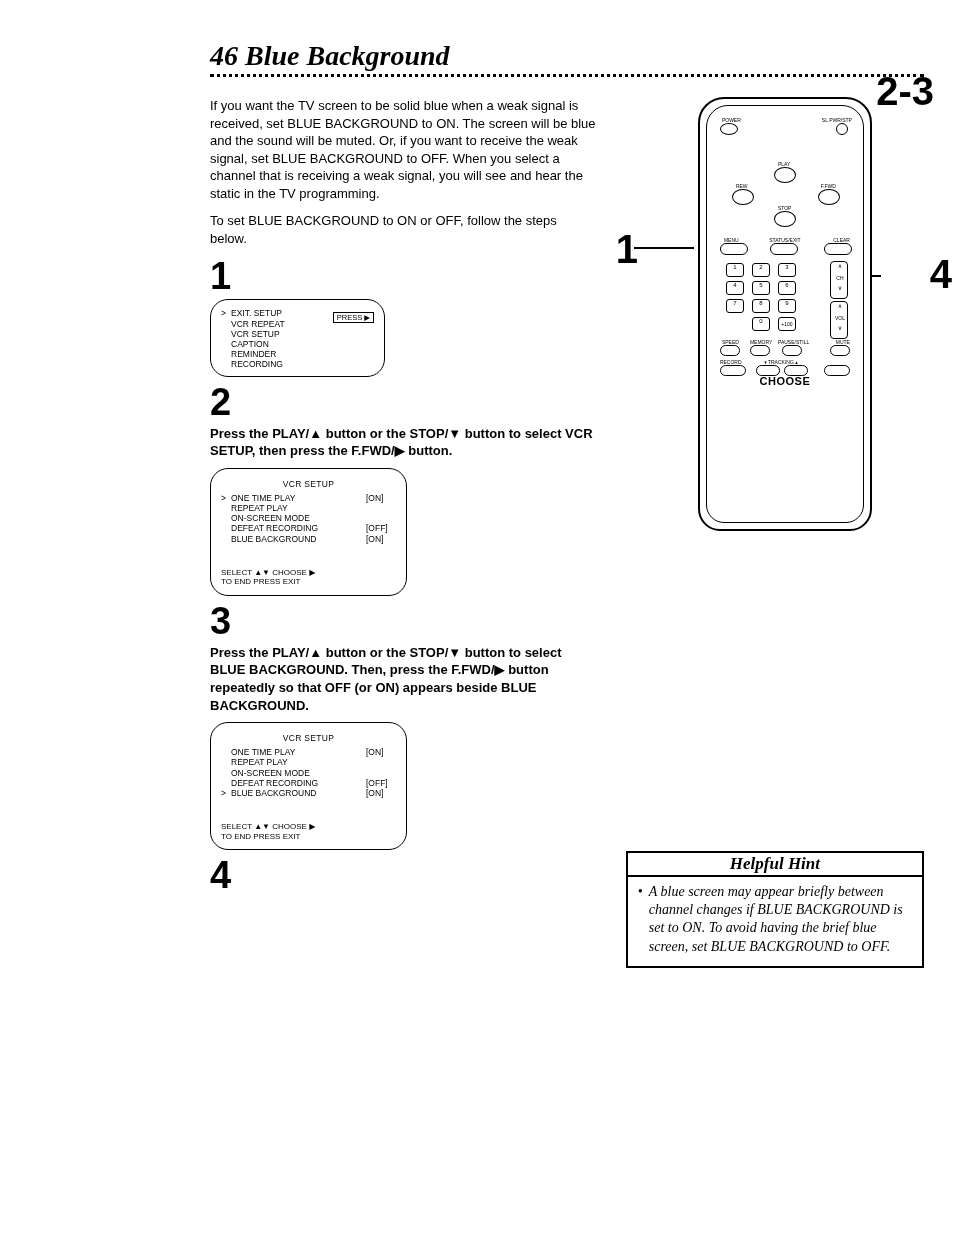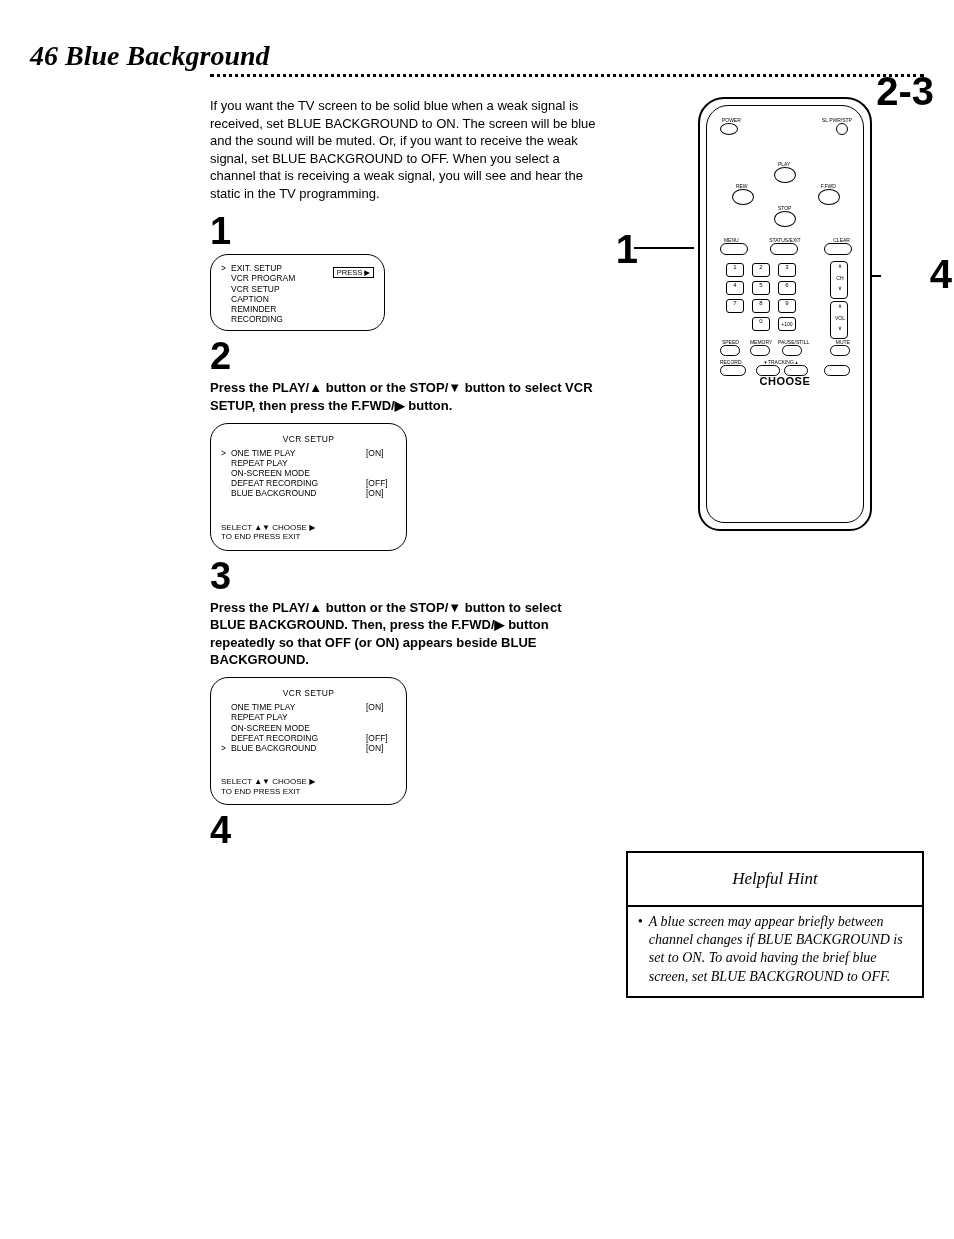--- a/index.html
+++ b/index.html
@@ -8,20 +8,21 @@
     padding: 40px 30px 40px 30px;
     font-size: 13px;
     color: #000;
     width: 894px;
   }
   .page-title {
     font-size: 28px;
     font-weight: bold;
     font-style: italic;
     font-family: "Times New Roman", serif;
+    margin-left: 180px;
     margin-bottom: 2px;
   }
   .page-num { font-style: italic; }
   .dotted-divider {
     margin-left: 180px;
     border: none;
     border-top: 3px dotted #000;
     margin-top: 0;
     margin-bottom: 20px;
   }
@@ -149,26 +150,26 @@
     background: #000;
     width: 1.5px;
   }
   .hint-box {
     border: 2px solid #000;
     margin-top: 320px;
     padding: 0;
   }
   .hint-title {
     text-align: center;
-    font-weight: normal;
+    font-weight: bold;
     font-style: italic;
     font-family: "Times New Roman", serif;
     font-size: 17px;
     border-bottom: 2px solid #000;
-    padding: 16px 0;
+    padding: 1px 0;
   }
   .hint-body {
     font-style: italic;
     font-family: "Times New Roman", serif;
     font-size: 14px;
     padding: 6px 10px 10px 10px;
     line-height: 1.3;
   }
   .hint-bullet { display: flex; gap: 6px; }
 </style>
@@ -178,32 +179,33 @@
 <div class="page-title">
   <span class="page-num">46</span>
   <span>Blue Background</span>
 </div>
 <hr class="dotted-divider">
 
 <div class="columns">
 
   <div class="col-left">
     <div class="intro">If you want the TV screen to be solid blue when a weak signal is received, set BLUE BACKGROUND to ON. The screen will be blue and the sound will be muted. Or, if you want to receive the weak signal, set BLUE BACKGROUND to OFF. When you select a channel that is receiving a weak signal, you will see and hear the static in the TV programming.</div>
+    <div class="intro">To set BLUE BACKGROUND to ON or OFF, follow the steps below.</div>
 
     <div class="big-step">1</div>
     <div class="osd" style="width:155px; padding:8px 8px 6px 10px;">
       <div class="osd-press-btn">PRESS ▶</div>
       <div>
         <div class="osd-row">
             <span class="osd-caret">&gt;</span>
             <span class="osd-label">EXIT. SETUP</span>
           </div>
         <div class="osd-row">
             <span class="osd-caret"></span>
-            <span class="osd-label">VCR PROGRAM</span>
+            <span class="osd-label">VCR REPEAT</span>
           </div>
         <div class="osd-row">
             <span class="osd-caret"></span>
             <span class="osd-label">VCR SETUP</span>
           </div>
         <div class="osd-row">
             <span class="osd-caret"></span>
             <span class="osd-label">CAPTION</span>
           </div>
         <div class="osd-row">

